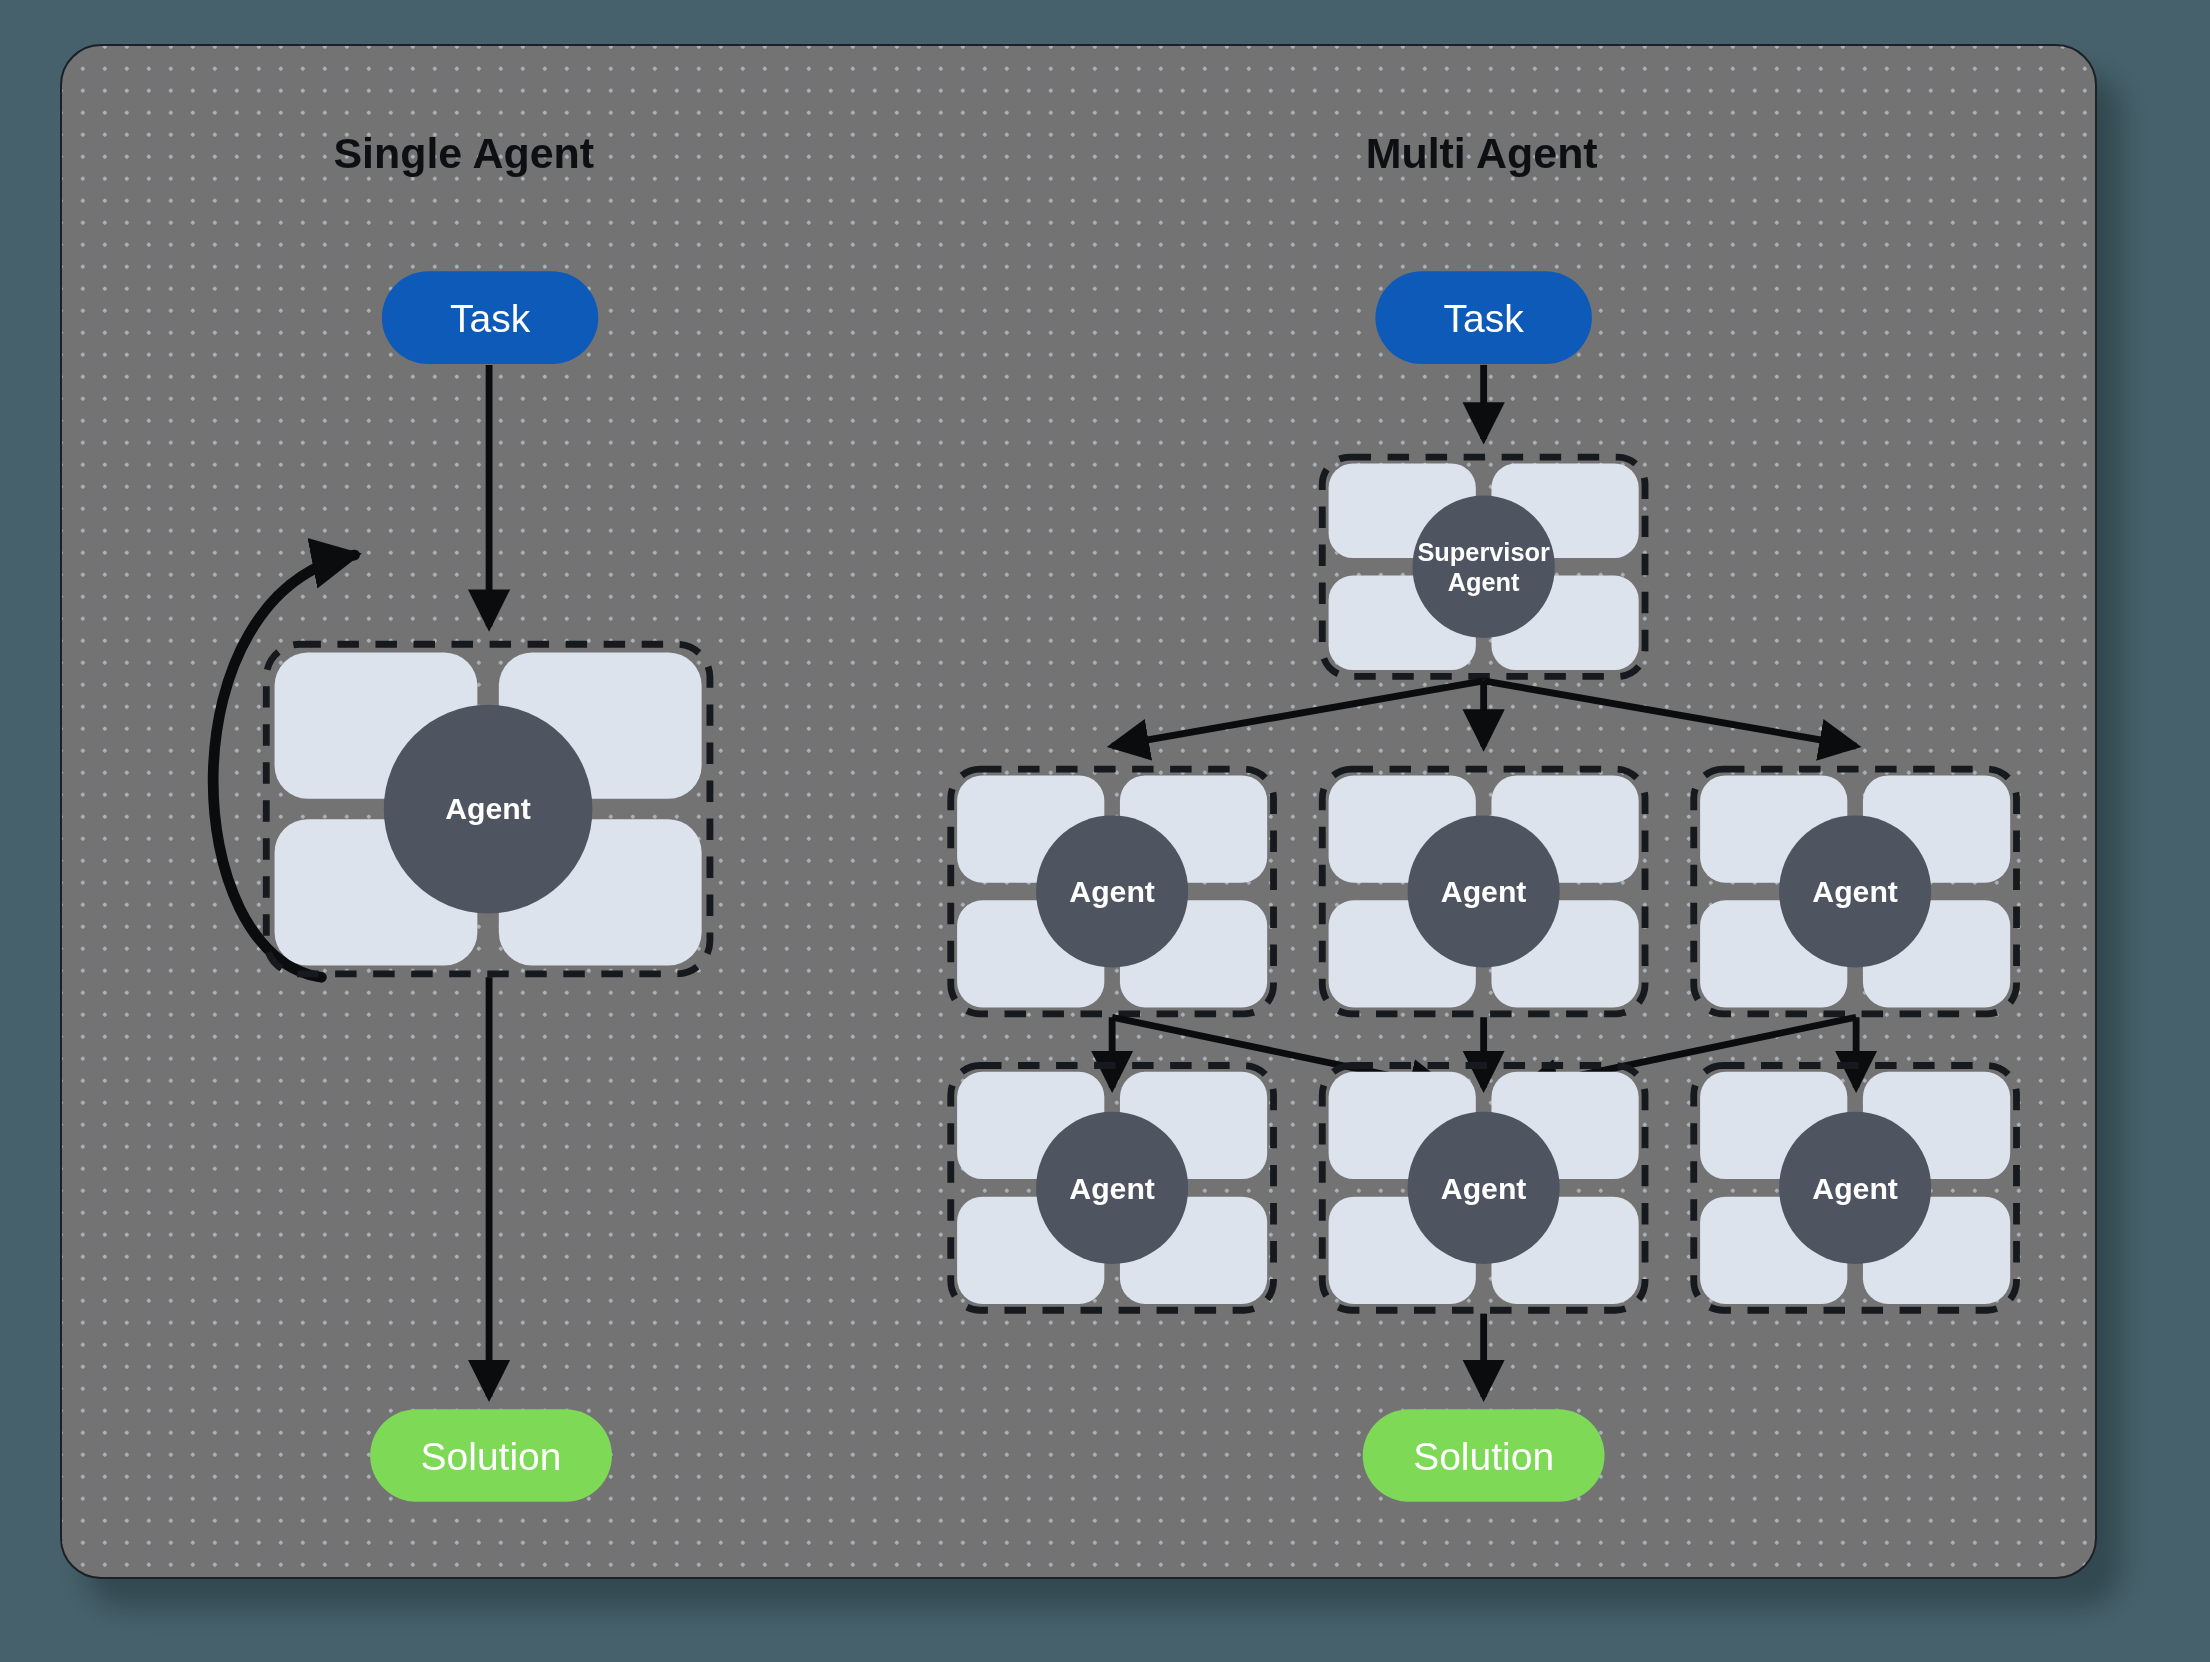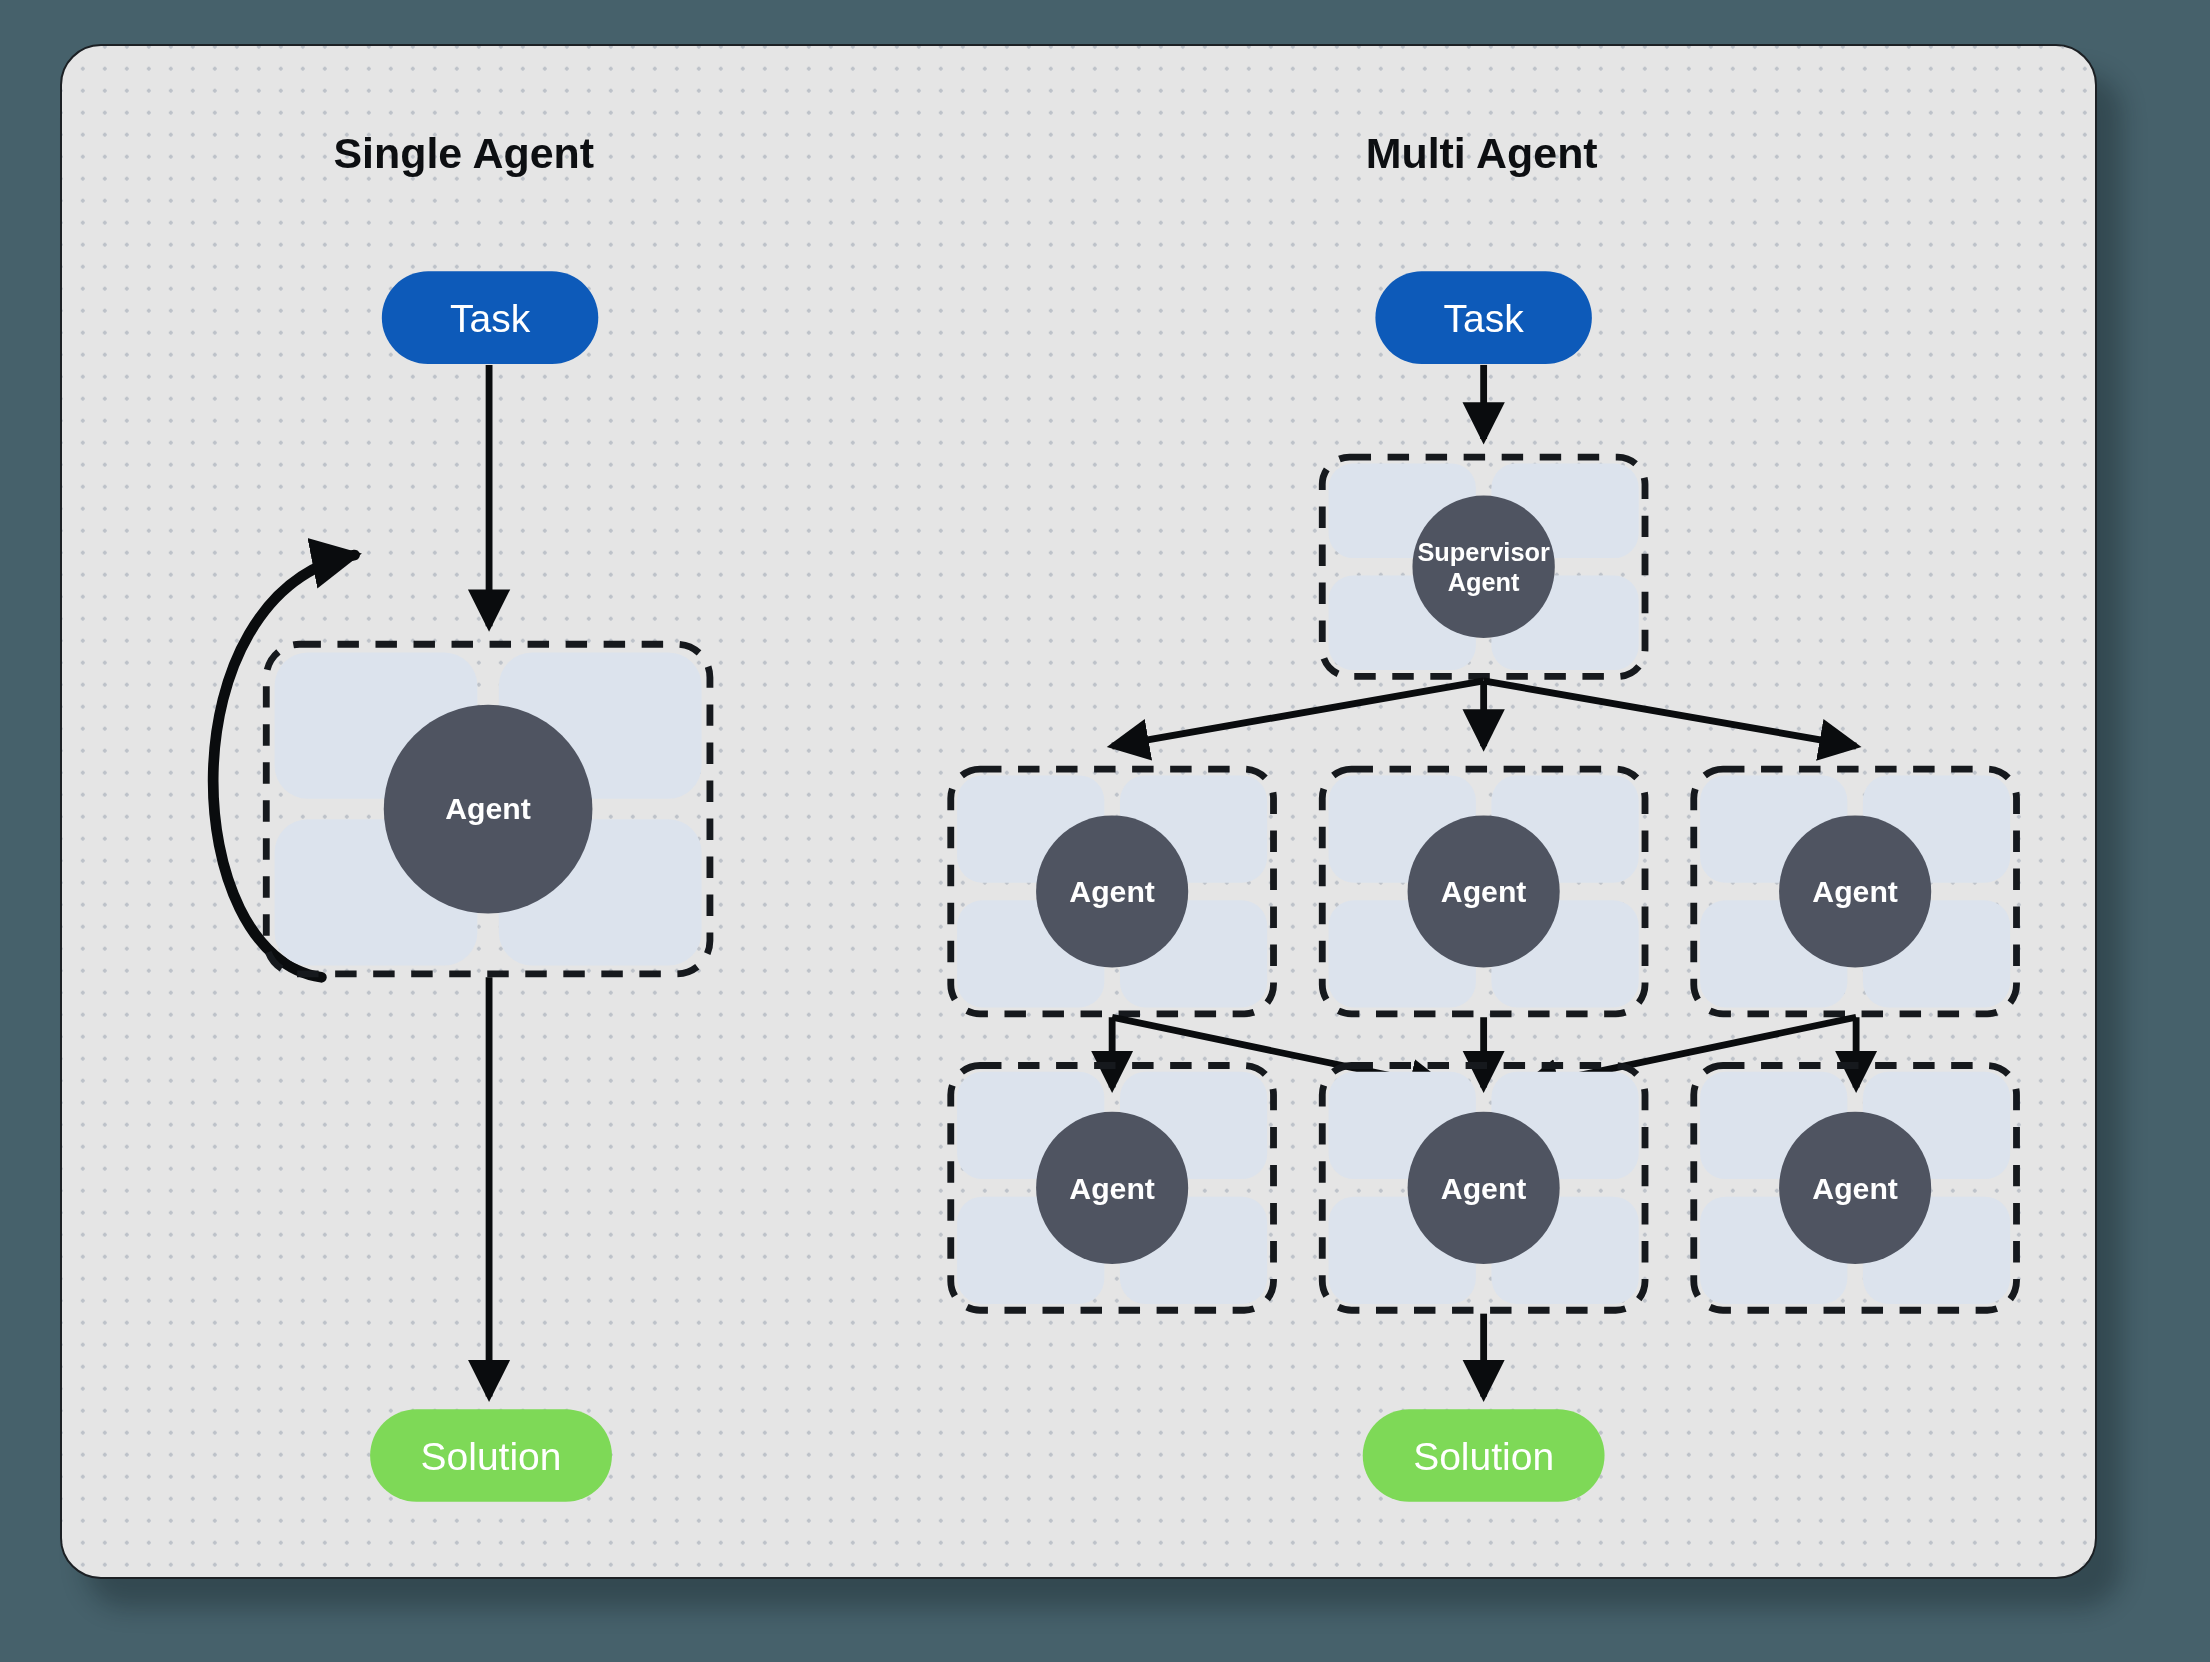--- a/index.html
+++ b/index.html
@@ -15,21 +15,21 @@
     position: relative;
     width: 2211px;
     height: 1663px;
   }
   #card {
     position: absolute;
     left: 60px;
     top: 44px;
     width: 2033px;
     height: 1531px;
-    background: #e5e5e5;
+    background: #737373;
     border: 2.9px solid #1c2024;
     border-radius: 41px;
     box-shadow: 25px 29px 25px rgba(10, 20, 24, 0.30);
     overflow: hidden;
   }
   #dots {
     position: absolute;
     inset: 0;
     background-image: radial-gradient(#b6bcc4 1.6px, transparent 1.7px);
     background-size: 22px 22px;

